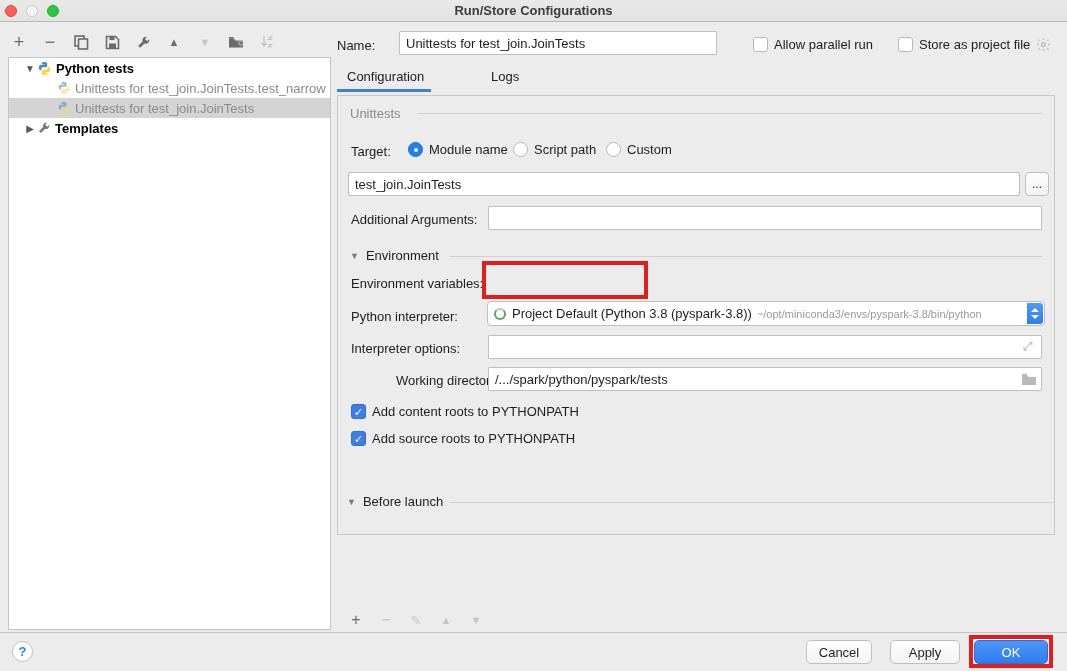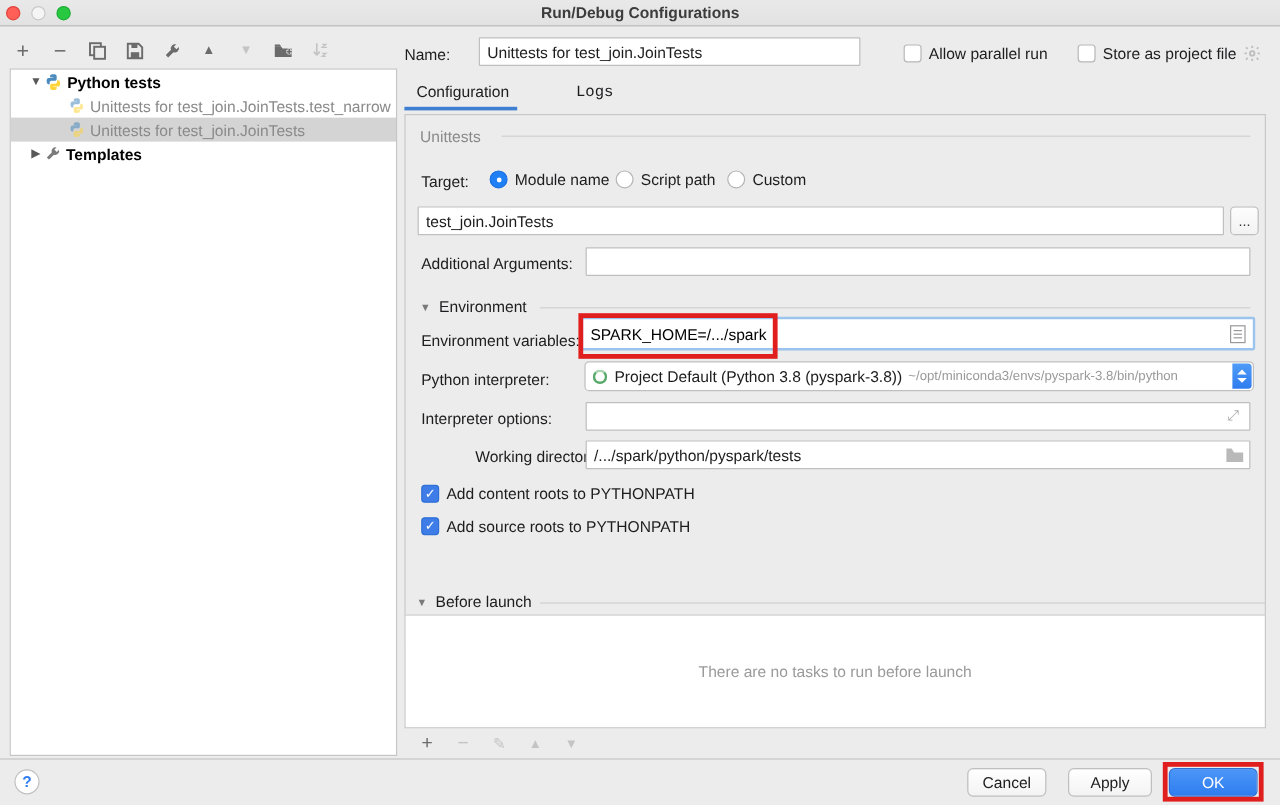--- a/index.html
+++ b/index.html
@@ -98,21 +98,21 @@
 <body>
 
 <div class="window">
 
   <div class="titlebar">
     <div class="lights">
       <div class="light red"></div>
       <div class="light gray"></div>
       <div class="light green"></div>
     </div>
-    <div class="title">Run/Debug Configurations</div>
+    <div class="title">Run/Store Configurations</div>
   </div>
 
   <div class="side-toolbar">
     <div class="tbi" style="font-size:18px;">+</div>
     <div class="tbi" style="font-size:18px;">−</div>
     <div class="tbi">
       <svg width="15" height="15" viewBox="0 0 15 15">
           <rect x="1" y="1" width="9" height="10" fill="none" stroke="#6b6b6b" stroke-width="1.6"></rect>
           <rect x="4.5" y="4" width="9" height="10" fill="#ececec" stroke="#6b6b6b" stroke-width="1.6"></rect>
         </svg>
@@ -202,21 +202,21 @@
       <svg width="15" height="15" viewBox="0 0 16 16">
           <path fill="#bdbdbd" d="M8 5.2A2.8 2.8 0 1 0 8 10.8 2.8 2.8 0 0 0 8 5.2zm0 1.6a1.2 1.2 0 1 1 0 2.4 1.2 1.2 0 0 1 0-2.4z"></path>
           <path fill="#bdbdbd" d="M7 1h2v2.2H7zM7 12.8h2V15H7zM1 7h2.2v2H1zM12.8 7H15v2h-2.2zM2.9 2.9l1.5-1.5 1.6 1.6-1.5 1.5zM10 13l1.5-1.5 1.6 1.6-1.5 1.5zM13 3l-1.6 1.6-1.4-1.6L11.4 1.4zM4.5 11.4 3 13l-1.6-1.6L3 9.9z" opacity=".0"></path>
           <path fill="#bdbdbd" d="M7.2 1.2h1.6v2h-1.6zM7.2 12.8h1.6v2H7.2zM1.2 7.2h2v1.6h-2zM12.8 7.2h2v1.6h-2zM3.1 2 4.5 3.4 3.4 4.5 2 3.1zM12.9 2 14 3.1l-1.4 1.4-1.1-1.1zM3.4 11.5l1.1 1.1L3.1 14 2 12.9zM12.6 11.5l1.4 1.4-1.1 1.1-1.4-1.4z"></path>
         </svg>
     </span>
   </div>
 
   <div class="tab" style="left:347px;">Configuration</div>
   <div class="tab" style="left:447px;margin-top:38px;">EnvFile</div>
-  <div class="tab" style="left:480px;font-family:Liberation Mono, monospace;">Logs</div>
+  <div class="tab" style="left:491px;">Logs</div>
   <div class="tab-underline" style="left:337px; width:94px;"></div>
 
   <div class="panel">
     <div class="legend">Unittests</div>
     <div class="hrule" style="left:80px; right:12px; top:17px;"></div>
 
     <div class="flabel" style="left:13px; top:48px; position:absolute;">Target:</div>
     <div class="rrow" style="left:70px; top:46px;">
       <span class="radio sel"></span>
       <span>Module name</span>
@@ -262,44 +262,37 @@
     <div class="cbrow" style="left:13px; top:308px;">
       <span class="cb checked"></span>
       <span>Add content roots to PYTHONPATH</span>
     </div>
     <div class="cbrow" style="left:13px; top:335px;">
       <span class="cb checked"></span>
       <span>Add source roots to PYTHONPATH</span>
     </div>
   </div>
 
-  <div class="env-wrap">
-    <input value="SPARK_HOME=/.../spark" style="">
-    <span class="paste-ico"></span>
-  </div>
 
   <div class="select">
     <span class="conda-ring"></span>
     <span class="sel-name">Project Default (Python 3.8 (pyspark-3.8))</span>
     <span class="sel-path">~/opt/miniconda3/envs/pyspark-3.8/bin/python</span>
     <span class="spinner">
         <span class="chev-up"></span>
         <span class="chev-dn"></span>
       </span>
   </div>
 
   <div class="sect-head" style="left:347px; top:494px; position:absolute;">
     <span class="tri">▼</span>
     <span>Before launch</span>
   </div>
   <div class="hrule" style="left:450px; width:605px; top:502px; position:absolute;"></div>
 
-  <div class="tasks-panel">
-    <span class="empty">There are no tasks to run before launch</span>
-  </div>
   <div class="bl-toolbar">
     <span class="tbi" style="font-size:16px;">+</span>
     <span class="tbi disabled" style="font-size:16px;">−</span>
     <span class="tbi disabled" style="font-size:13px;">✎</span>
     <span class="tbi disabled tri-sm">▲</span>
     <span class="tbi disabled tri-sm">▼</span>
   </div>
 
   <div class="footer-sep"></div>
   <div class="help-btn">?</div>

